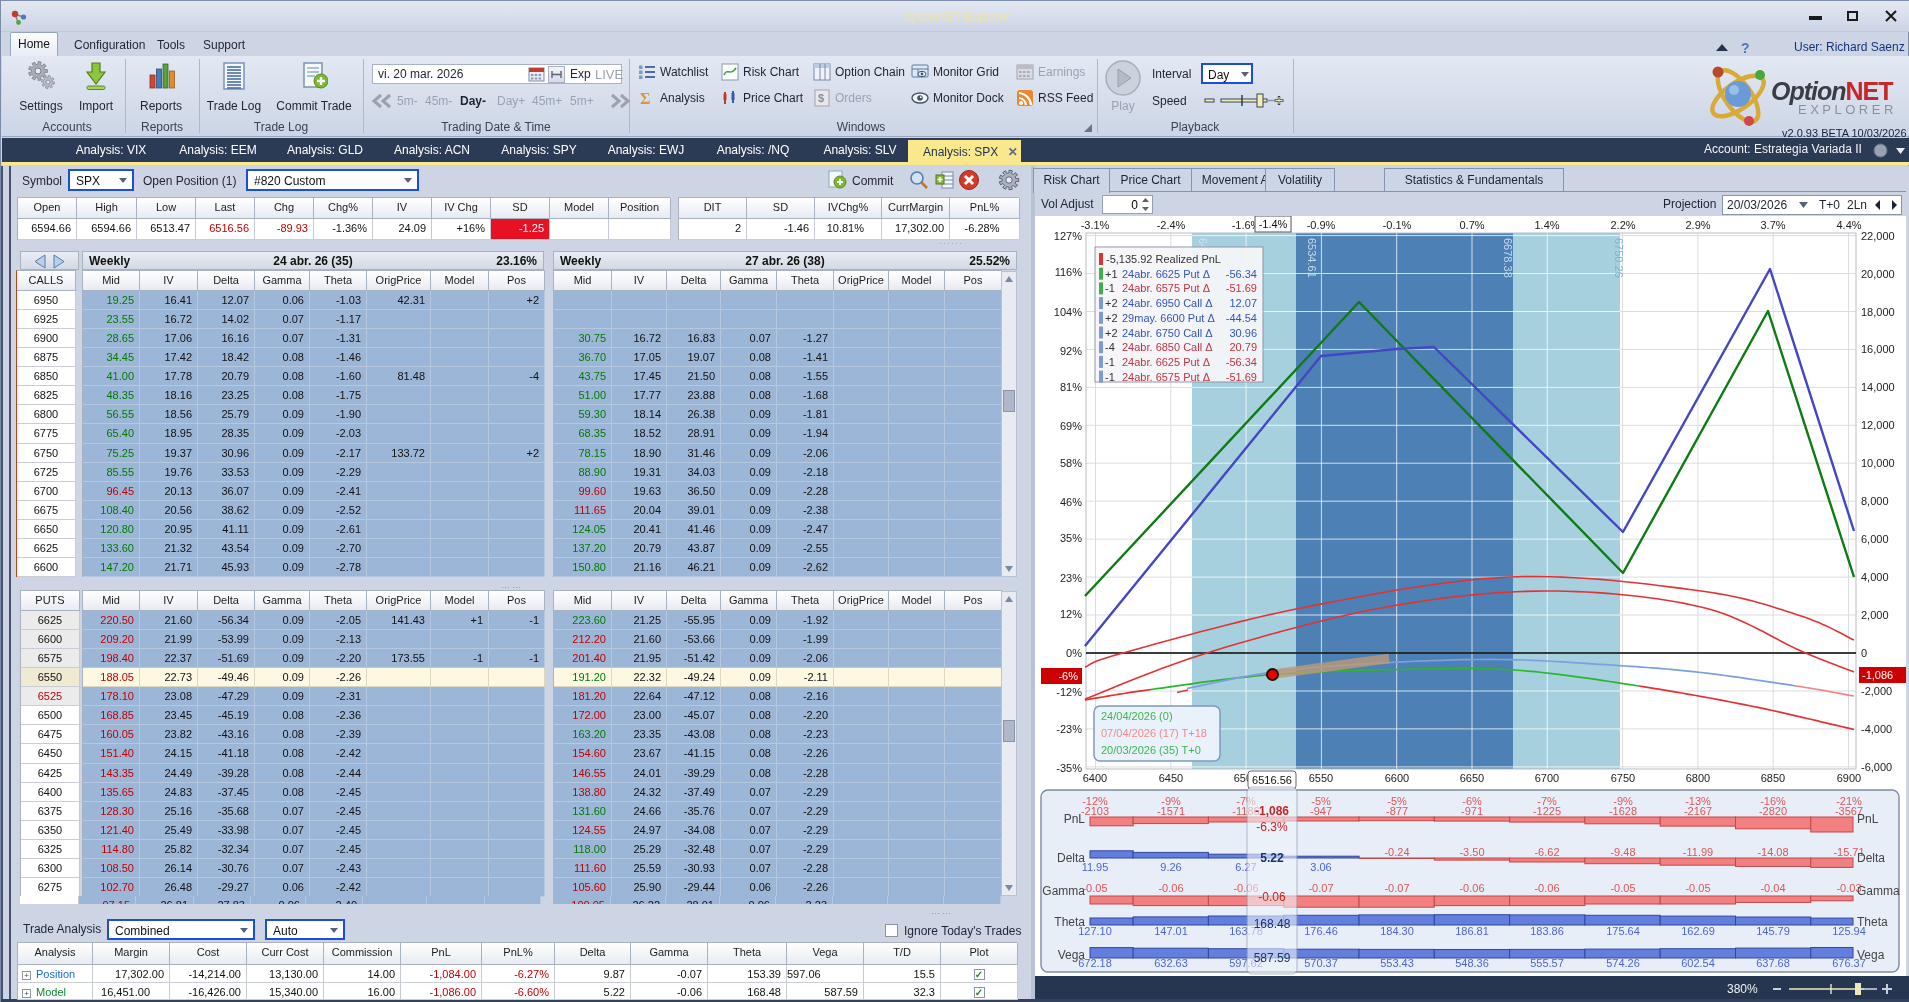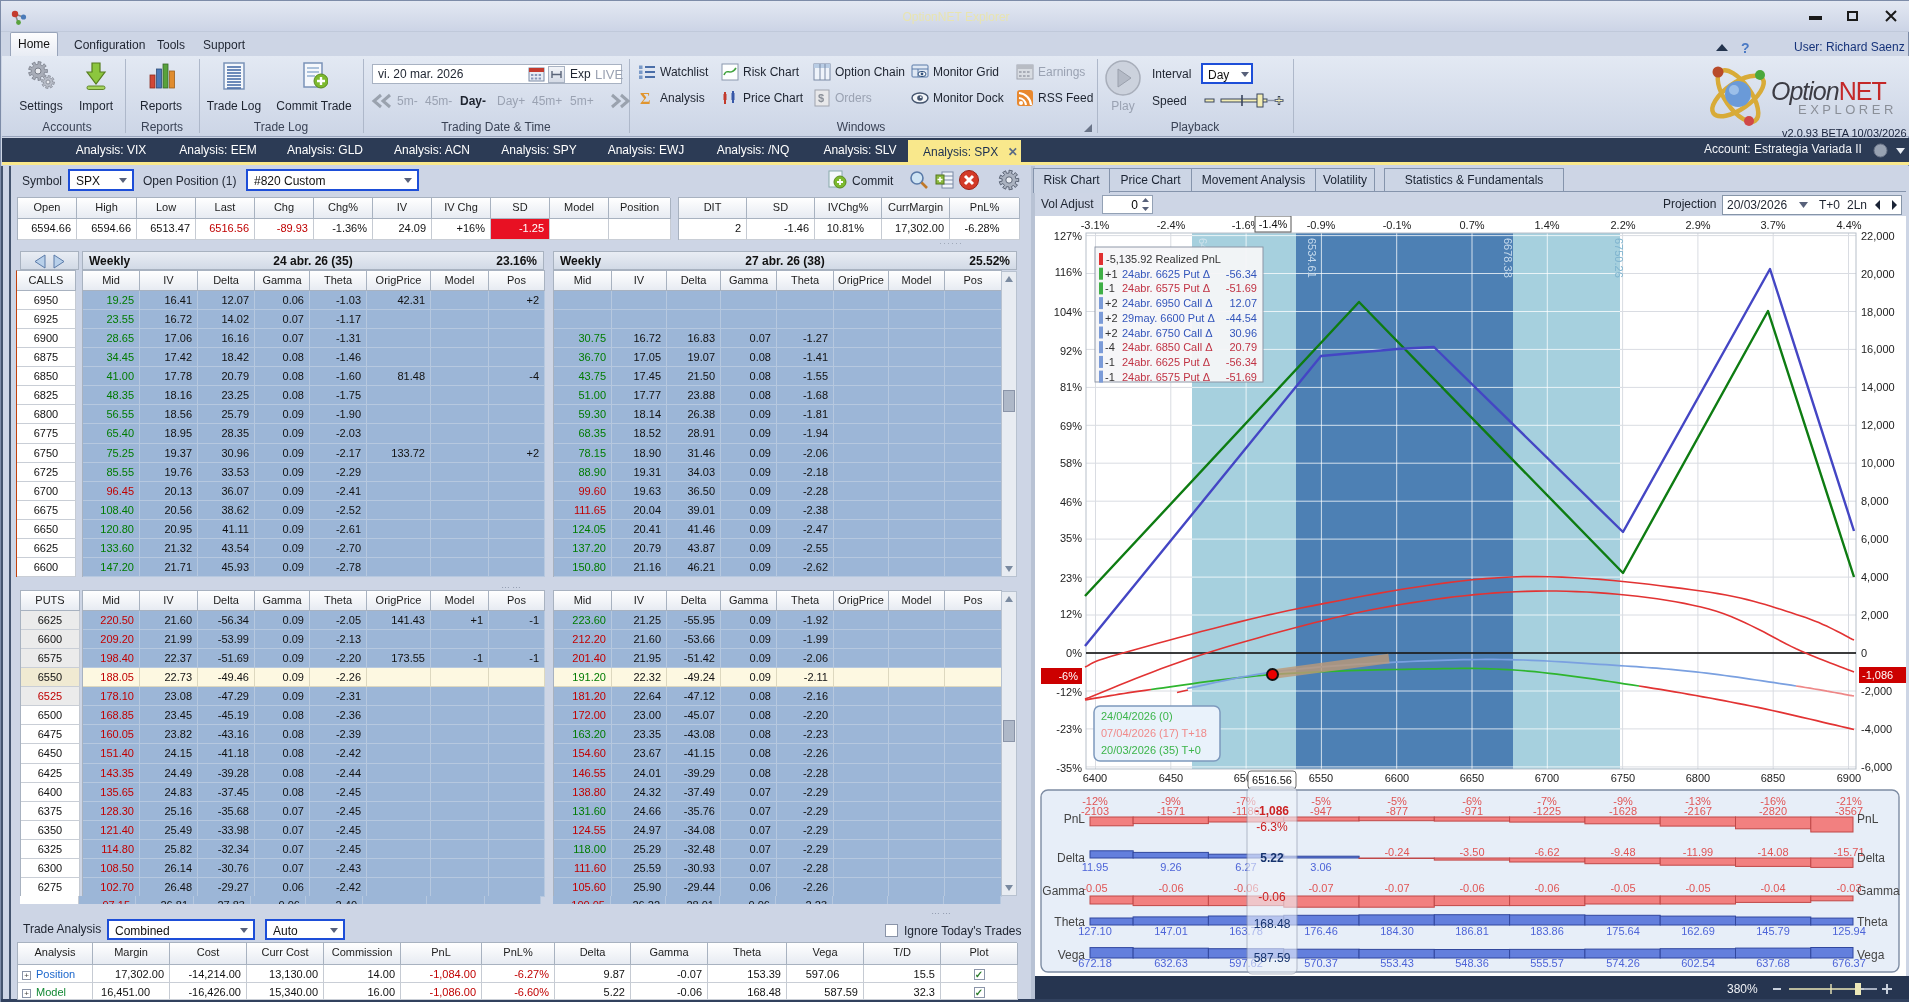--- a/index.html
+++ b/index.html
@@ -741,21 +741,21 @@
       <div class="c sk" style="text-align:left;padding-left:4px;color:#1a66cc"><span style="display:inline-block;width:9px;height:9px;border:1px solid #8a94a8;background:#fff;font-size:8px;line-height:8px;text-align:center;color:#444;margin-right:5px;vertical-align:0px">+</span>Position</div>
       <div class="c sk " style="text-align:right;padding-right:5px">17,302.00</div>
       <div class="c sk " style="text-align:right;padding-right:5px">-14,214.00</div>
       <div class="c sk " style="text-align:right;padding-right:5px">13,130.00</div>
       <div class="c sk " style="text-align:right;padding-right:5px">14.00</div>
       <div class="c sk r" style="text-align:right;padding-right:5px">-1,084.00</div>
       <div class="c sk r" style="text-align:right;padding-right:5px">-6.27%</div>
       <div class="c sk " style="text-align:right;padding-right:5px">9.87</div>
       <div class="c sk " style="text-align:right;padding-right:5px">-0.07</div>
       <div class="c sk " style="text-align:right;padding-right:5px">153.39</div>
-      <div class="c sk " style="text-align:center;padding-right:5px">597.06</div>
+      <div class="c sk " style="text-align:left;padding-right:5px">597.06</div>
       <div class="c sk " style="text-align:right;padding-right:5px">15.5</div>
       <div class="c sk" style="text-align:center"><span style="display:inline-block;width:11px;height:11px;border:1px solid #8a94a8;background:#fff;color:#2a7a2a;font-size:10px;line-height:10px;font-weight:bold">✓</span></div>
       <div class="c sk" style="text-align:left;padding-left:4px;color:#118833"><span style="display:inline-block;width:9px;height:9px;border:1px solid #8a94a8;background:#fff;font-size:8px;line-height:8px;text-align:center;color:#444;margin-right:5px;vertical-align:0px">+</span>Model</div>
       <div class="c sk " style="text-align:right;padding-right:19px">16,451.00</div>
       <div class="c sk " style="text-align:right;padding-right:5px">-16,426.00</div>
       <div class="c sk " style="text-align:right;padding-right:5px">15,340.00</div>
       <div class="c sk " style="text-align:right;padding-right:5px">16.00</div>
       <div class="c sk r" style="text-align:right;padding-right:5px">-1,086.00</div>
       <div class="c sk r" style="text-align:right;padding-right:5px">-6.60%</div>
       <div class="c sk " style="text-align:right;padding-right:5px">5.22</div>
@@ -764,21 +764,21 @@
       <div class="c sk " style="text-align:right;padding-right:5px">587.59</div>
       <div class="c sk " style="text-align:right;padding-right:5px">32.3</div>
       <div class="c sk" style="text-align:center"><span style="display:inline-block;width:11px;height:11px;border:1px solid #8a94a8;background:#fff;color:#2a7a2a;font-size:10px;line-height:10px;font-weight:bold">✓</span></div>
     </div>
     <div class="abs" style="left:1030px;top:165px;width:4px;height:833px;background:#b8c2d4"></div>
     <div class="abs" style="left:1034px;top:165px;width:874px;height:810px;background:#cdd5e5"></div>
     <div class="abs" style="left:1032px;top:190px;width:873px;height:1px;background:#8594ac;z-index:2"></div>
     <div class="rtab" style="left:1032px;width:77px;height:25px;z-index:3">Risk Chart</div>
     <div class="rtab" style="left:1108px;width:83px">Price Chart</div>
     <div class="rtab" style="left:1190px;width:125px">Movement Analysis</div>
-    <div class="rtab" style="left:1314px;width:60px">Volatility</div>
+    <div class="rtab" style="left:1264px;width:70px">Volatility</div>
     <div class="rtab" style="left:1383px;width:180px">Statistics &amp; Fundamentals</div>
     <div class="abs" style="left:1034px;top:191px;width:874px;height:24px;background:#cdd5e5;z-index:1"></div>
     <div class="ritem" style="left:1040px;top:196px;z-index:3">Vol Adjust</div>
     <div class="abs" style="left:1101px;top:194px;width:51px;height:19px;background:#fff;border:1px solid #93a1b5;z-index:3">
       <span style="position:absolute;right:14px;top:2px;font-size:12px">0</span>
       <svg width="11" height="17" style="position:absolute;right:1px;top:0">
         <path d="M5.5 2 L9 6 L2 6 Z" fill="#58617a"></path>
         <path d="M2 11 L9 11 L5.5 15 Z" fill="#58617a"></path>
       </svg>
     </div>
@@ -1275,21 +1275,21 @@
 <g fill="none" stroke="#d8ab38" stroke-width="4.5">
 <ellipse cx="37" cy="37" rx="30" ry="13" transform="rotate(-35 37 37)"></ellipse>
 <ellipse cx="37" cy="37" rx="30" ry="13" transform="rotate(55 37 37)"></ellipse>
 </g>
 <circle cx="37" cy="35" r="13" fill="#6a9ad8"></circle>
       <circle cx="33" cy="31" r="5" fill="#a8c8ee" opacity="0.8"></circle>
 <circle cx="17" cy="13" r="5.5" fill="#b84a2a"></circle>
       <circle cx="59" cy="16" r="5" fill="#4aa83a"></circle>
       <circle cx="48" cy="62" r="5" fill="#d04848"></circle>
 </svg>
-    <div class="abs" style="left:1770px;top:76px;font-size:25px;font-weight:normal;color:#3c3c44;font-style:italic;letter-spacing:-1px">Option<span style="color:#c42828;font-style:normal">NET</span></div>
+    <div class="abs" style="left:1770px;top:76px;font-size:25px;font-weight:bold;color:#3c3c44;font-style:italic;letter-spacing:-1px">Option<span style="color:#c42828;font-style:normal">NET</span></div>
     <div class="abs" style="left:1797px;top:101px;font-size:13px;color:#8a8f98;letter-spacing:3.5px">EXPLORER</div>
     <div class="abs t11" style="left:1781px;top:126px;color:#16213a">v2.0.93 BETA 10/03/2026</div>
     <div class="abs" style="left:1px;top:137px;width:1907px;height:24px;background:#2c3b55"></div>
     <div class="tab" style="left:56px;top:137px;width:108px;line-height:24px">Analysis: VIX</div>
     <div class="tab" style="left:163px;top:137px;width:108px;line-height:24px">Analysis: EEM</div>
     <div class="tab" style="left:270px;top:137px;width:108px;line-height:24px">Analysis: GLD</div>
     <div class="tab" style="left:377px;top:137px;width:108px;line-height:24px">Analysis: ACN</div>
     <div class="tab" style="left:484px;top:137px;width:108px;line-height:24px">Analysis: SPY</div>
     <div class="tab" style="left:591px;top:137px;width:108px;line-height:24px">Analysis: EWJ</div>
     <div class="tab" style="left:698px;top:137px;width:108px;line-height:24px">Analysis: /NQ</div>

